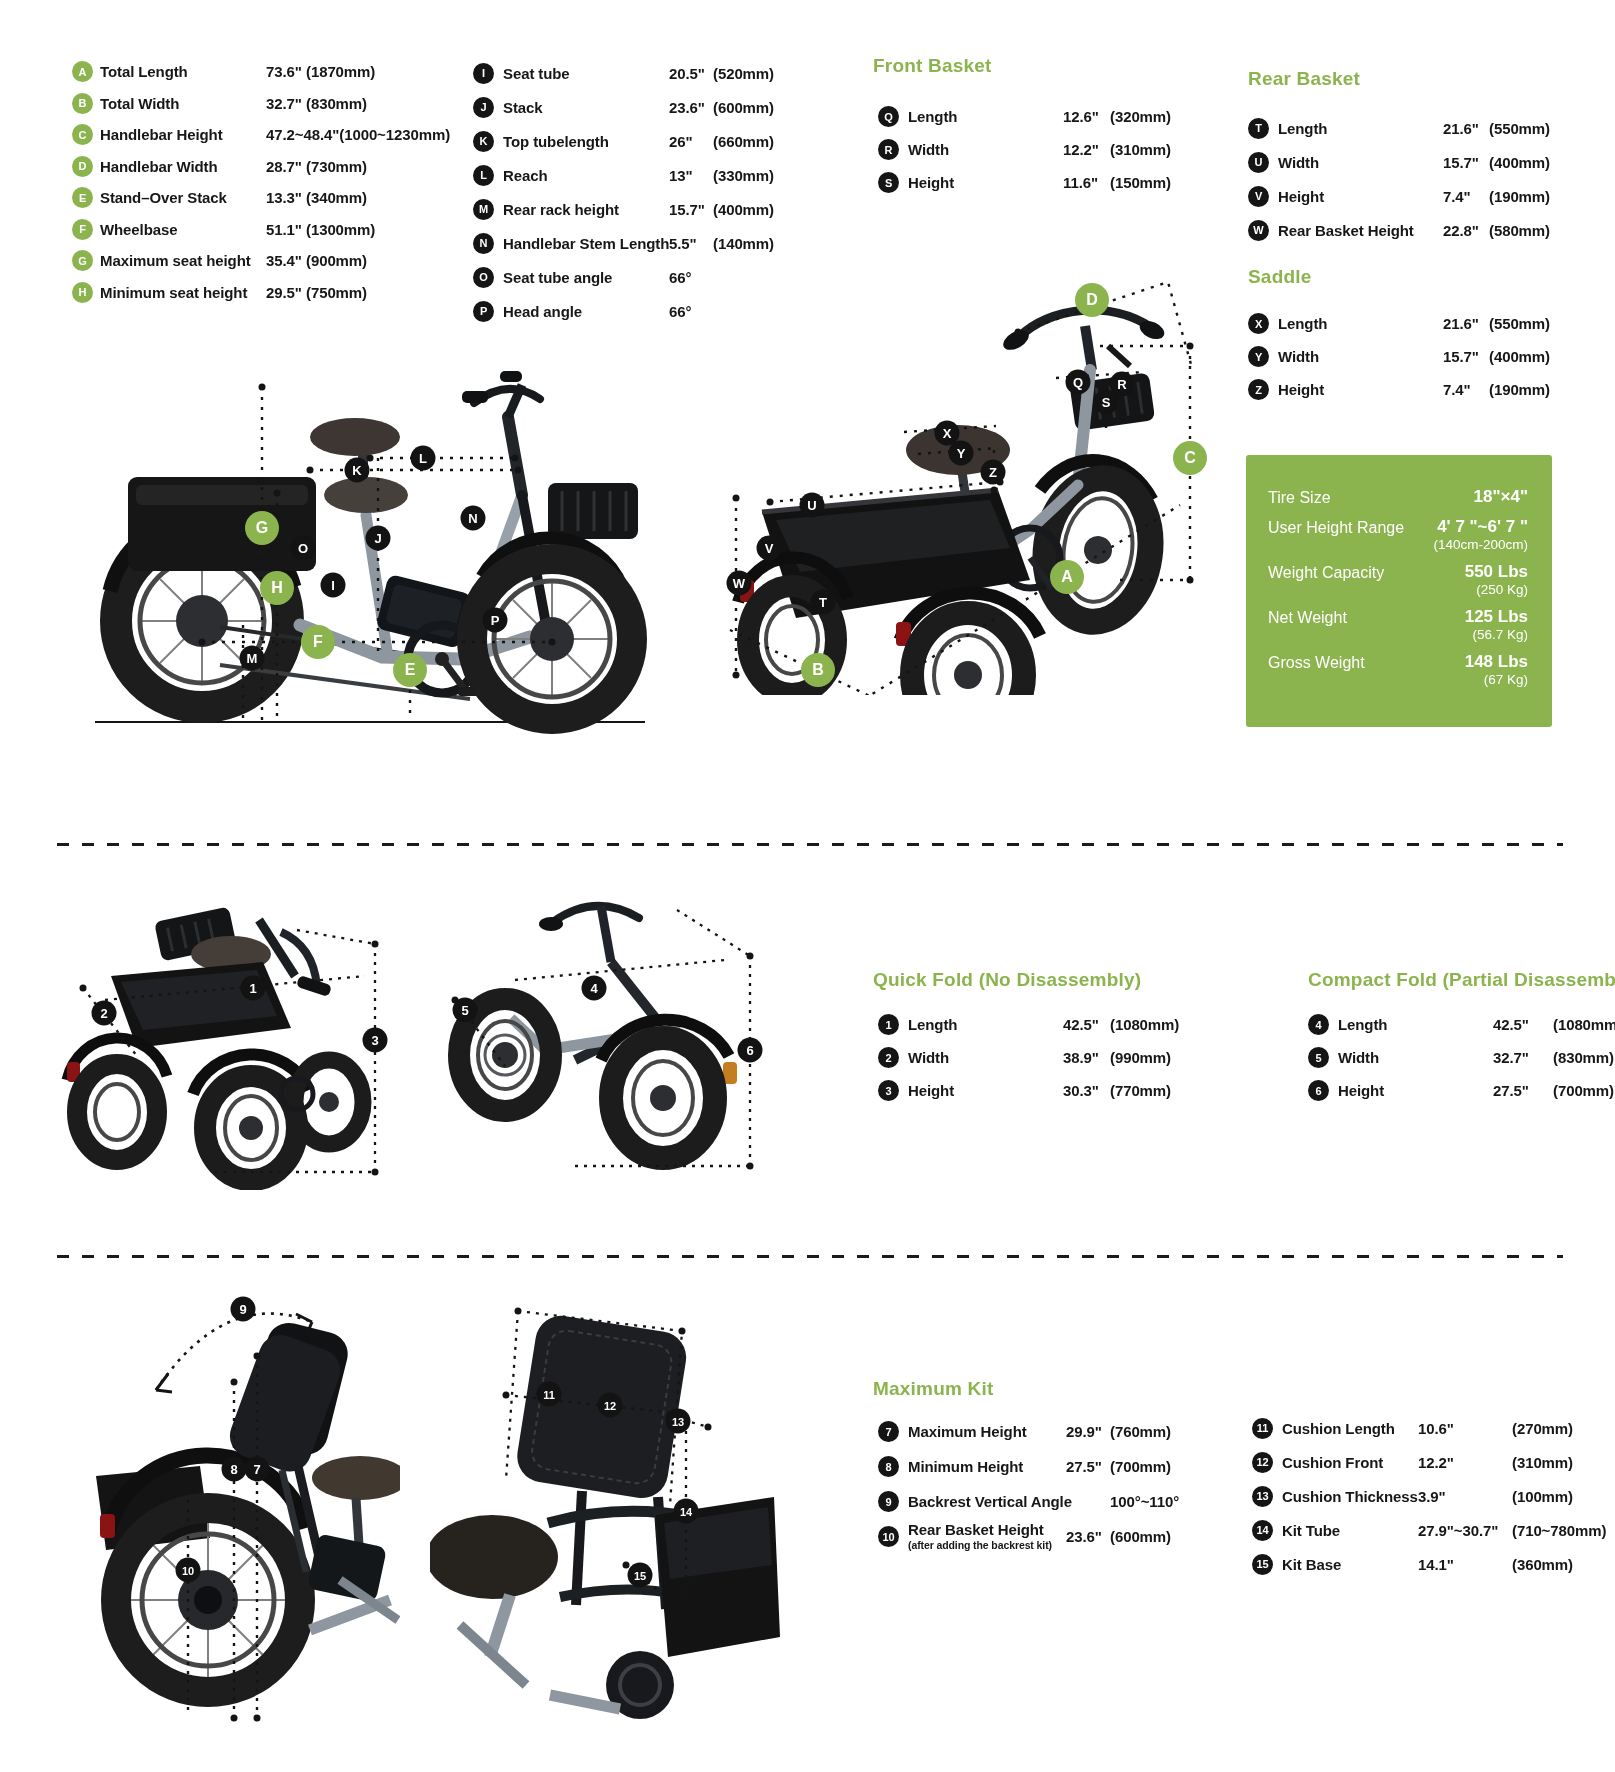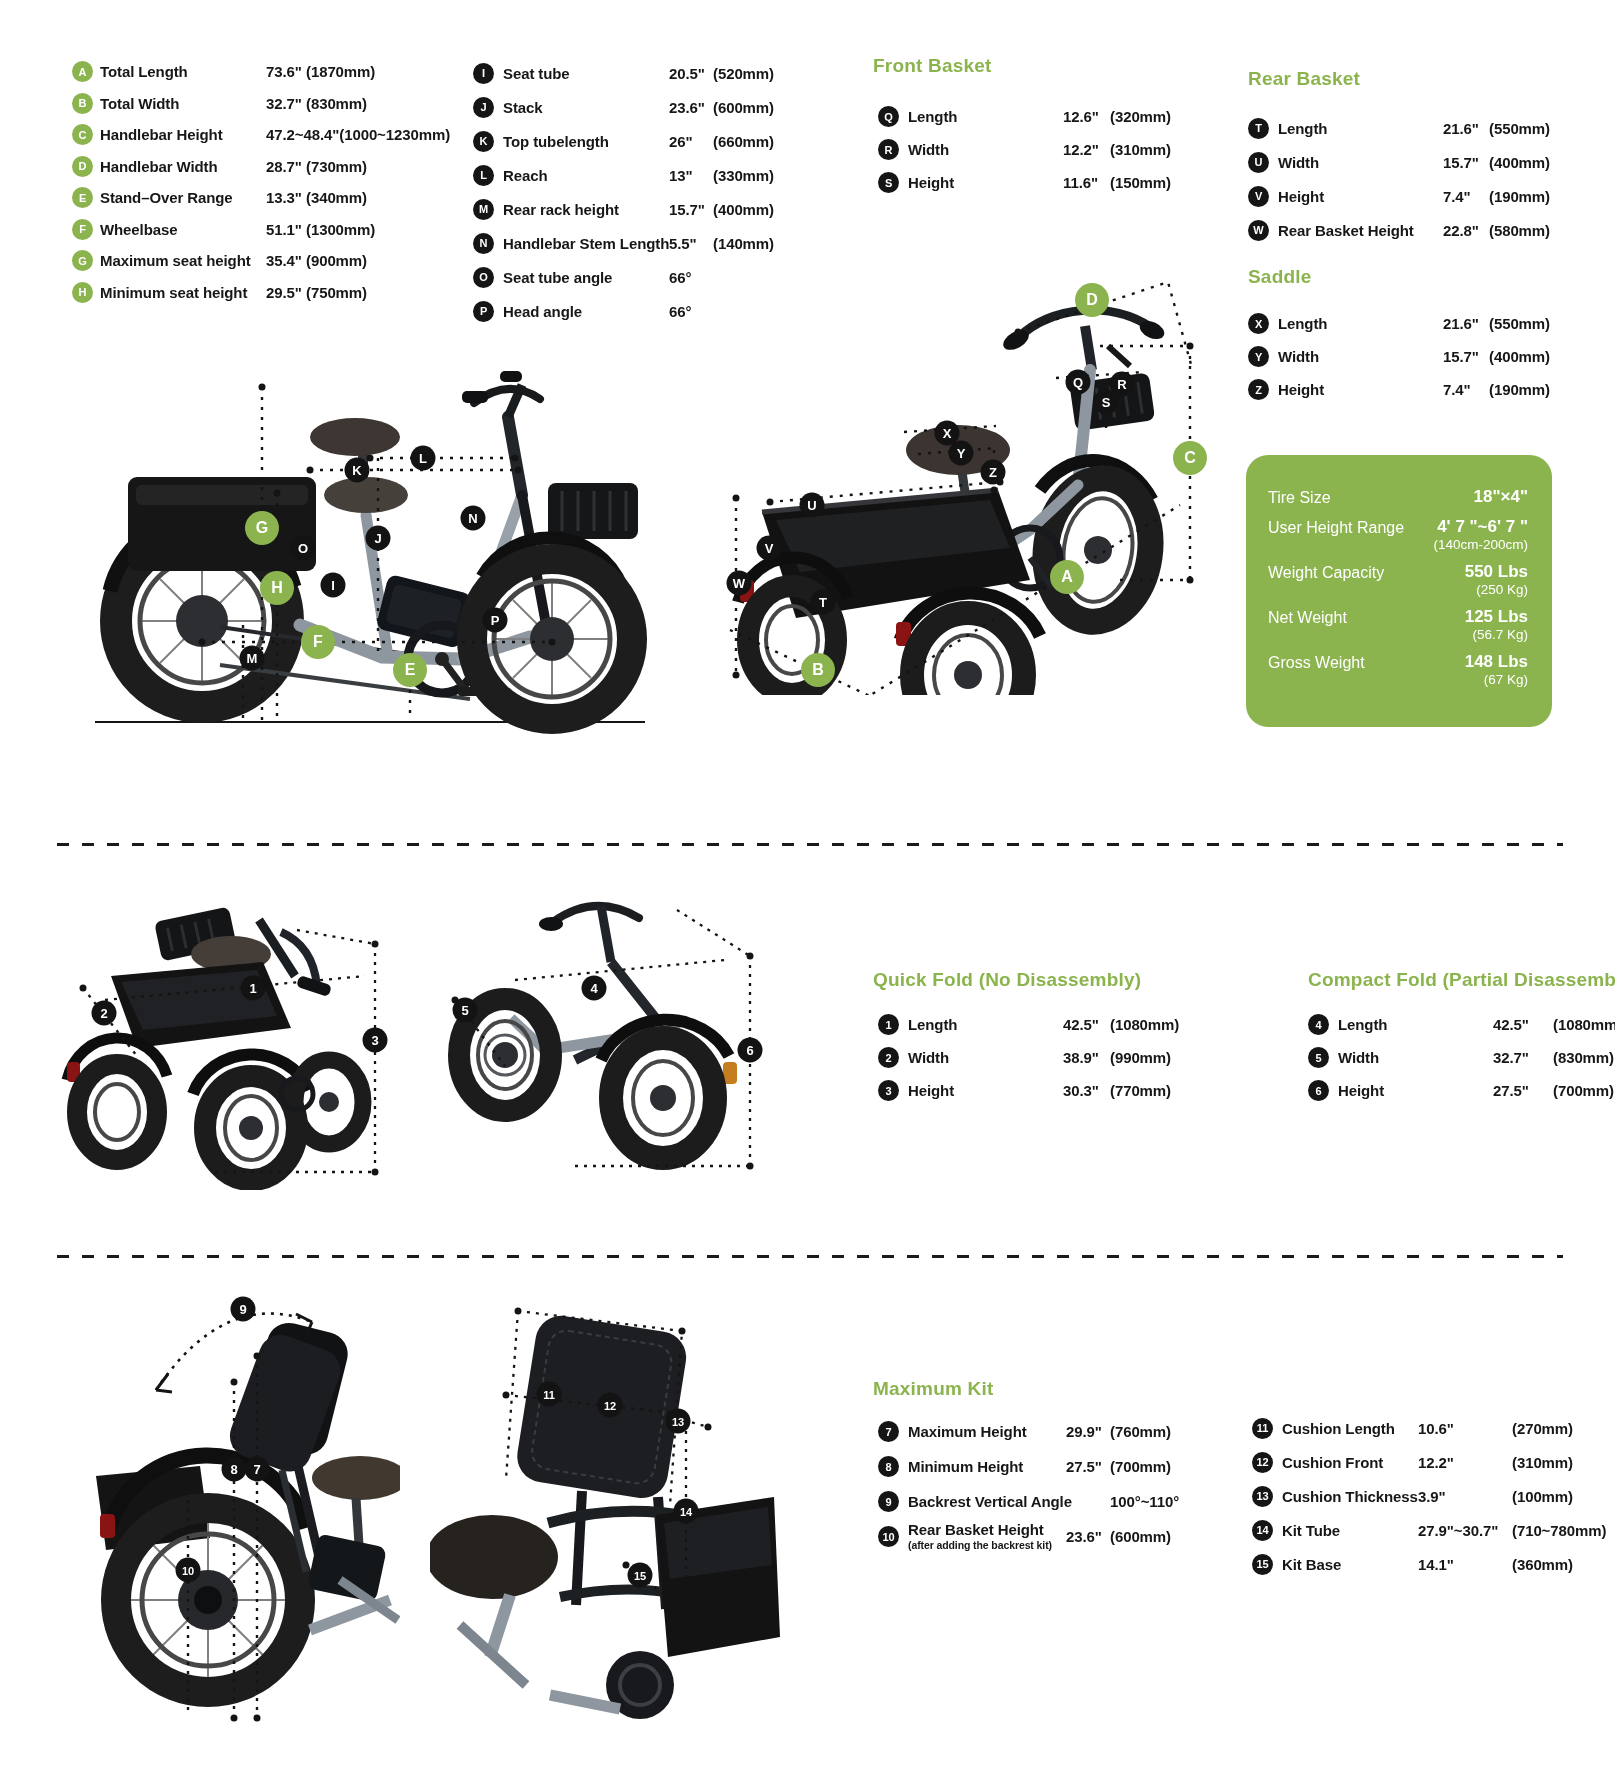--- a/index.html
+++ b/index.html
@@ -19,21 +19,21 @@
   .cl .spec-row{ grid-template-columns:22px 160px 34px auto; height:31.5px; }
   .cm .spec-row{ grid-template-columns:22px 158px 36px auto; height:34px; column-gap:8px; }
   .fb .spec-row, .qf .spec-row{ grid-template-columns:22px 147px 39px auto; height:33px; column-gap:8px; }
   .rb .spec-row{ grid-template-columns:22px 157px 38px 1fr; height:34px; column-gap:8px; }
   .sd .spec-row{ grid-template-columns:22px 157px 38px 1fr; height:33px; column-gap:8px; }
   .cf .spec-row{ grid-template-columns:22px 147px 52px 1fr; height:33px; column-gap:8px; }
   .bkl .spec-row{ grid-template-columns:22px 150px 36px auto; height:35px; column-gap:8px; }
   .bkr .spec-row{ grid-template-columns:22px 128px 86px 1fr; height:34px; column-gap:8px; }
   .rb .mm, .sd .mm, .cf .mm, .bkr .mm{ text-align:right; }
   .stats{ position:absolute; left:1246px; top:455px; width:306px; height:272px; background:var(--green);
-          border-radius:22px; box-sizing:border-box; padding:32px 24px 14px 22px; color:#fff; }
+          border-radius:3px; box-sizing:border-box; padding:32px 24px 14px 22px; color:#fff; }
   .stat-row{ display:flex; justify-content:space-between; align-items:flex-start; margin-bottom:10px; }
   .s-lbl{ font-size:16px; padding-top:2px; white-space:nowrap; }
   .s-wrap{ text-align:right; }
   .s-val{ display:block; font-size:17px; font-weight:bold; white-space:nowrap; }
   .s-sub{ display:block; font-size:13.5px; white-space:nowrap; }
   .s-sub:empty{ display:none; }
   .img{ position:absolute; }
   .img svg{ display:block; }
   .markers{ position:absolute; left:0; top:0; width:100%; height:100%; }
   .marker{ position:absolute; width:25px; height:25px; border-radius:50%; background:#131313; color:#fff;
@@ -68,21 +68,21 @@
         <span class="mm"></span>
       </div>
         <div class="spec-row">
         <span class="key">D</span>
         <span class="lblwrap"><span class="lbl">Handlebar Width</span></span>
         <span class="val">28.7"</span>
         <span class="mm">(730mm)</span>
       </div>
         <div class="spec-row">
         <span class="key">E</span>
-        <span class="lblwrap"><span class="lbl">Stand–Over Range</span></span>
+        <span class="lblwrap"><span class="lbl">Stand–Over Stack</span></span>
         <span class="val">13.3"</span>
         <span class="mm">(340mm)</span>
       </div>
         <div class="spec-row">
         <span class="key">F</span>
         <span class="lblwrap"><span class="lbl">Wheelbase</span></span>
         <span class="val">51.1"</span>
         <span class="mm">(1300mm)</span>
       </div>
         <div class="spec-row">

